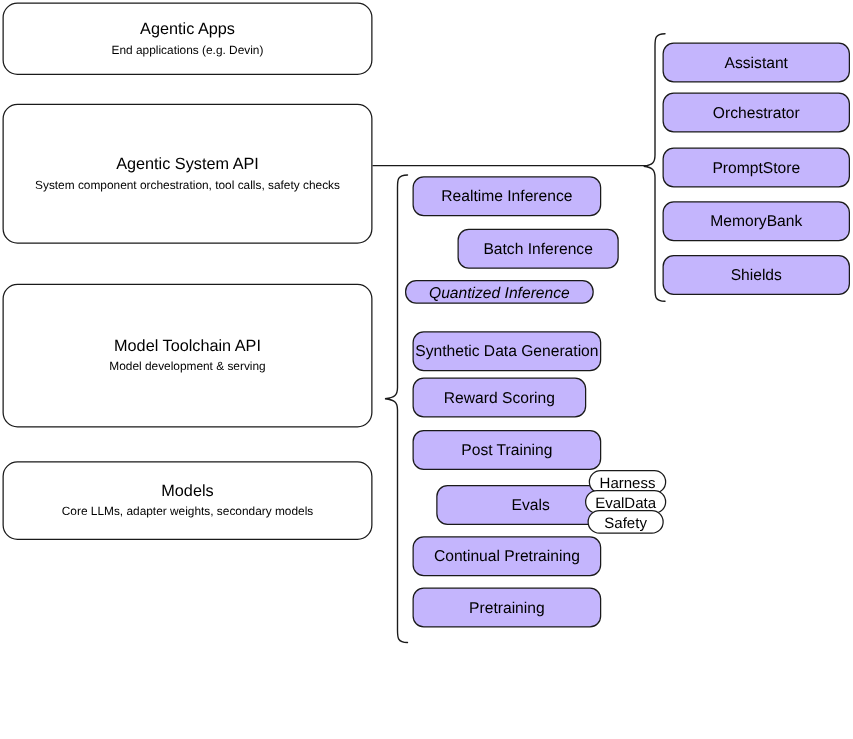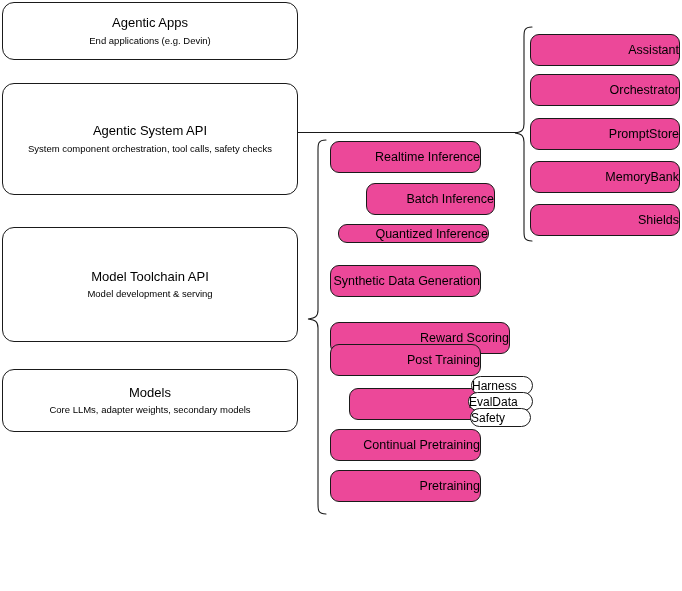--- a/index.html
+++ b/index.html
@@ -42,37 +42,38 @@
     color: #000000;
     margin-top: 3px;
     white-space: nowrap;
   }
   .layer {
     border-radius: 12px;
   }
   .chip {
     position: absolute;
     box-sizing: border-box;
-    background: #ec4899;
+    background: #c4b5fd;
     border: 1px solid #1a1a1a;
     border-radius: 9px;
     display: flex;
     align-items: center;
-    justify-content: flex-end;
+    justify-content: center;
     font-size: 12.5px;
     white-space: nowrap;
   }
   .pill {
     position: absolute;
     box-sizing: border-box;
     background: #ffffff;
     border: 1px solid #1a1a1a;
     border-radius: 999px;
     display: flex;
     align-items: center;
+    justify-content: center;
     font-size: 12px;
     white-space: nowrap;
     z-index: 5;
   }
   .brace, .connector {
     position: absolute;
     pointer-events: none;
   }
   .brace svg, .connector svg {
     display: block;
@@ -135,27 +136,27 @@
                C 12 212, 12 216, 20 216" fill="none" stroke="#1a1a1a" stroke-width="1.1" stroke-linecap="round"></path>
     </svg>
   </div>
 
   <div class="chip" style="left:330px; top:141px; width:151px; height:32px;">
     <span>Realtime Inference</span>
   </div>
   <div class="chip" style="left:330px; top:183px; width:129px; height:32px;margin-left:36px;">
     <span>Batch Inference</span>
   </div>
-  <div class="chip" style="left:338px; top:224px; width:151px; height:19px;">
+  <div class="chip" style="left:324px; top:224px; width:151px; height:19px;font-style:italic;">
     <span>Quantized Inference</span>
   </div>
   <div class="chip" style="left:330px; top:265px; width:151px; height:32px;">
     <span>Synthetic Data Generation</span>
   </div>
-  <div class="chip" style="left:330px; top:322px; width:180px; height:32px;">
+  <div class="chip" style="left:330px; top:302px; width:139px; height:32px;">
     <span>Reward Scoring</span>
   </div>
   <div class="chip" style="left:330px; top:344px; width:151px; height:32px;">
     <span>Post Training</span>
   </div>
   <div class="chip" style="left:330px; top:388px; width:151px; height:32px;margin-left:19px;">
     <span>Evals</span>
   </div>
   <div class="chip" style="left:330px; top:429px; width:151px; height:32px;">
     <span>Continual Pretraining</span>

